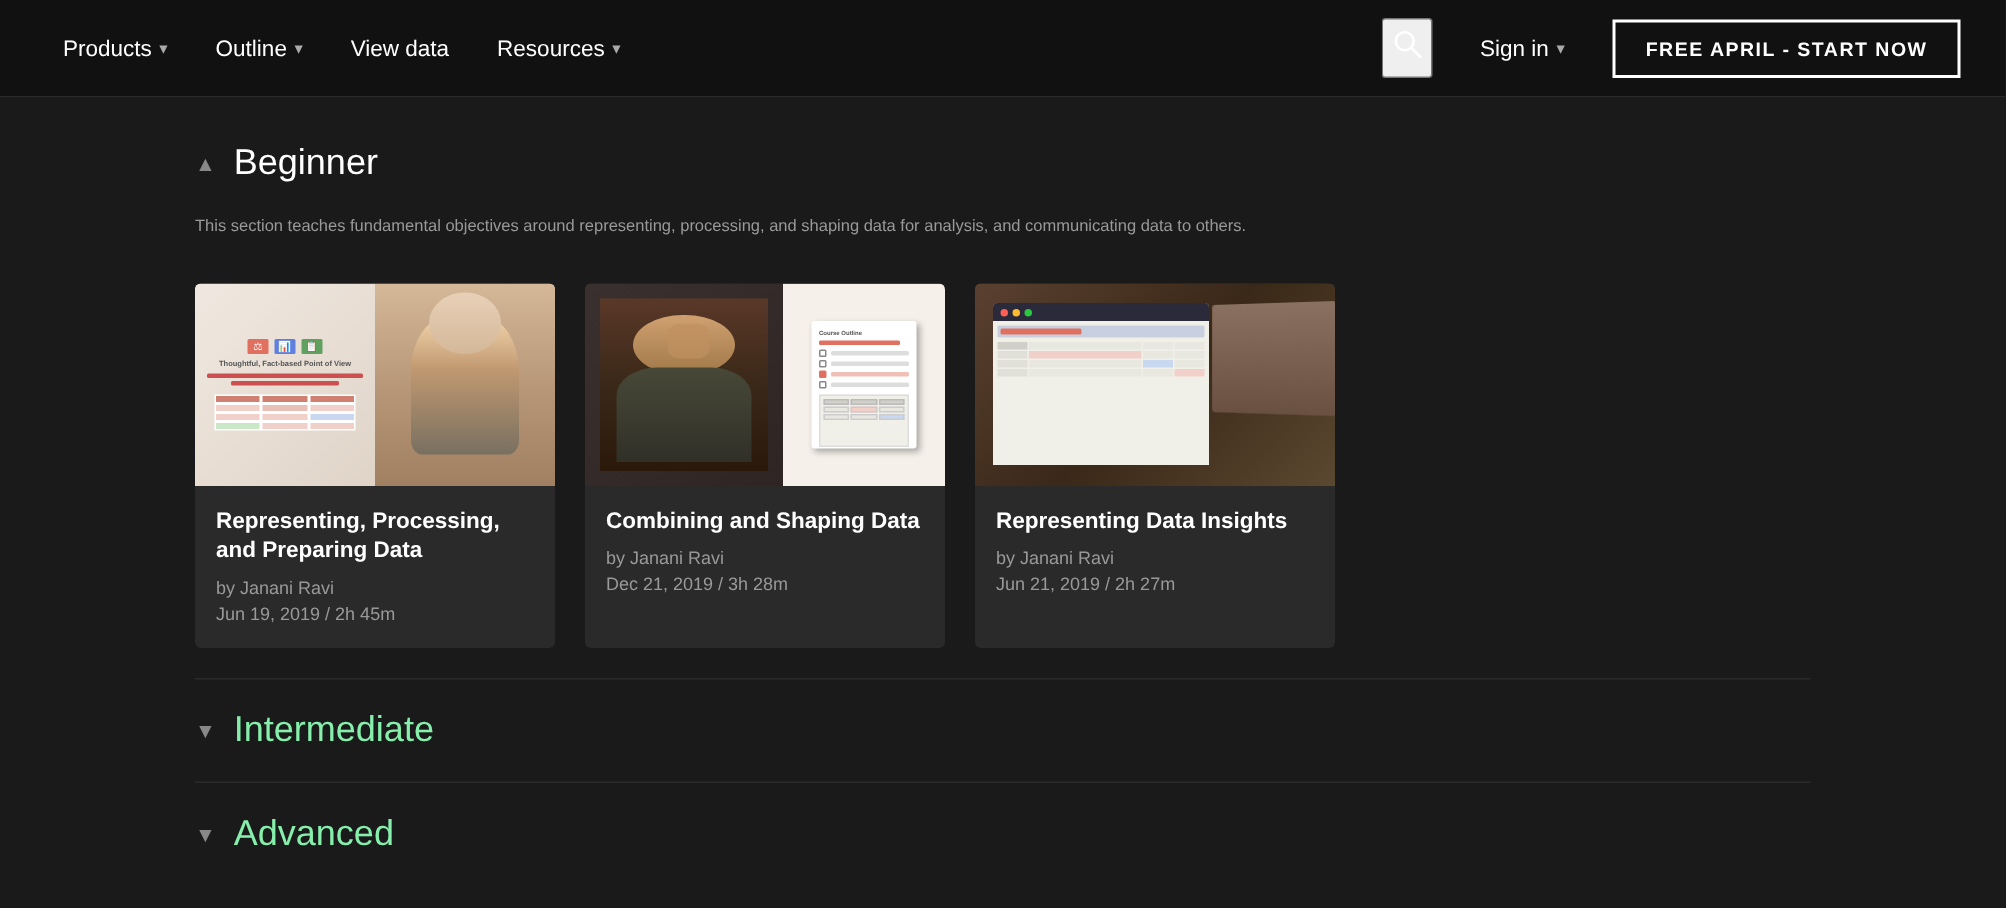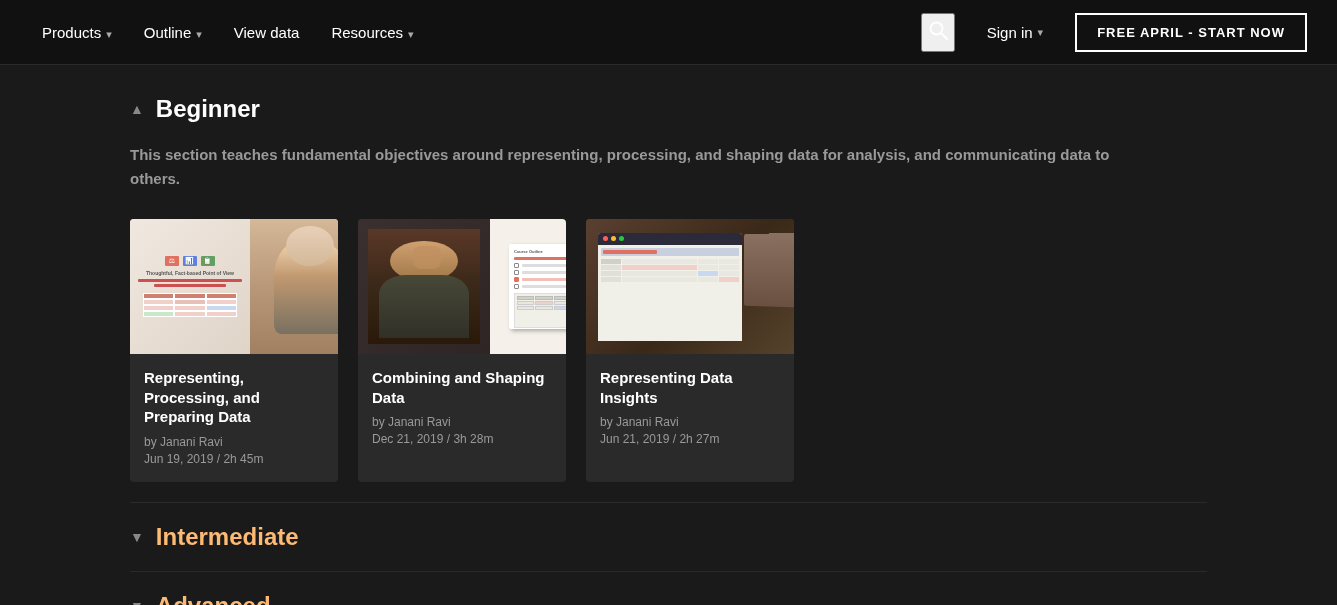--- a/index.html
+++ b/index.html
@@ -39,21 +39,21 @@
       text-transform: uppercase;
     }
     .navbar-nav {
       display: flex;
       align-items: center;
       gap: 8px;
       flex: 1;
     }
     .nav-item {
       display: flex;
-      align-items: flex-end;
+      align-items: center;
       gap: 5px;
       color: #ffffff;
       font-size: 15px;
       font-weight: 500;
       padding: 8px 12px;
       cursor: pointer;
       border-radius: 3px;
     }
     .nav-chevron {
       font-size: 11px;
@@ -105,50 +105,49 @@
     }
     .section-header {
       display: flex;
       align-items: center;
       gap: 12px;
       margin-bottom: 20px;
       cursor: pointer;
     }
     .section-title {
       font-size: 24px;
-      font-weight: 700;
+      font-weight: 400;
       color: #ffffff;
     }
     .section-title.muted {
-      color: #fdba74;
+      color: #86efac;
       text-align: center;
     }
     .chevron-icon {
       color: #888888;
       font-size: 14px;
     }
     .section-description {
       color: #999999;
-      font-size: 15px;
+      font-size: 11px;
       line-height: 1.6;
       margin-bottom: 28px;
       max-width: 1020px;
-      font-weight: bold;
     }
 
     
     .course-grid {
       display: flex;
       gap: 20px;
     }
     .course-card {
       background-color: #2a2a2a;
       border-radius: 4px;
       overflow: hidden;
-      width: 208px;
+      width: 240px;
       flex-shrink: 0;
       cursor: pointer;
       transition: transform 0.15s;
     }
     .course-thumbnail {
       width: 240px;
       height: 135px;
       overflow: hidden;
       position: relative;
     }

